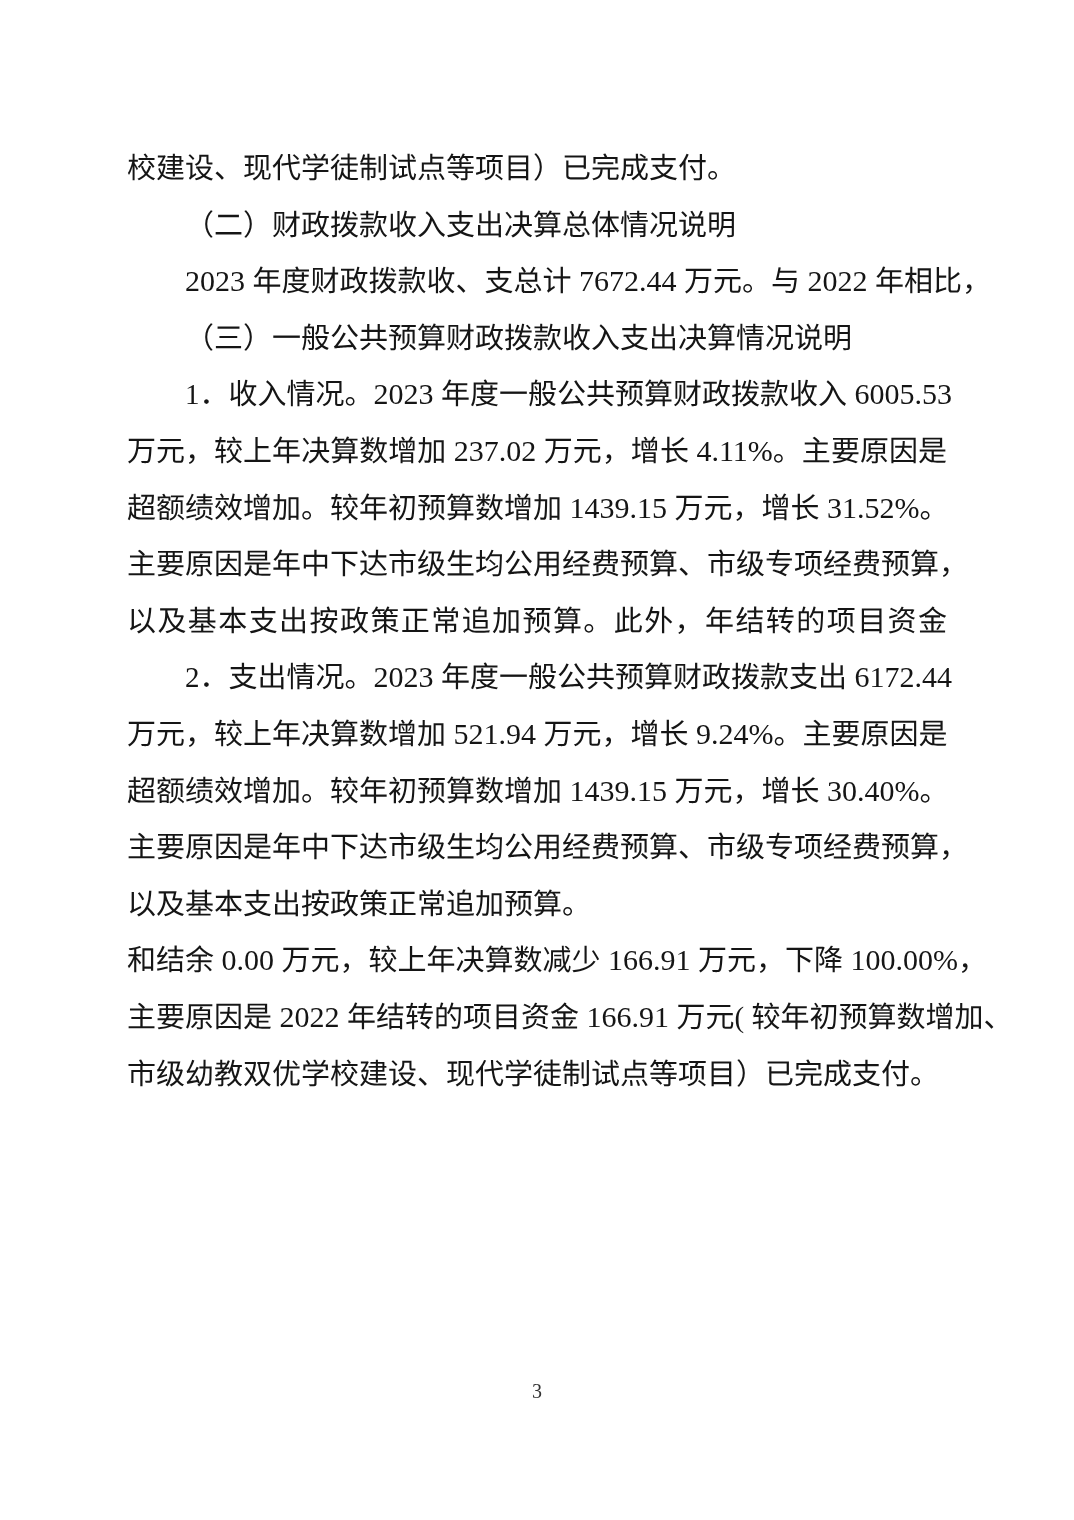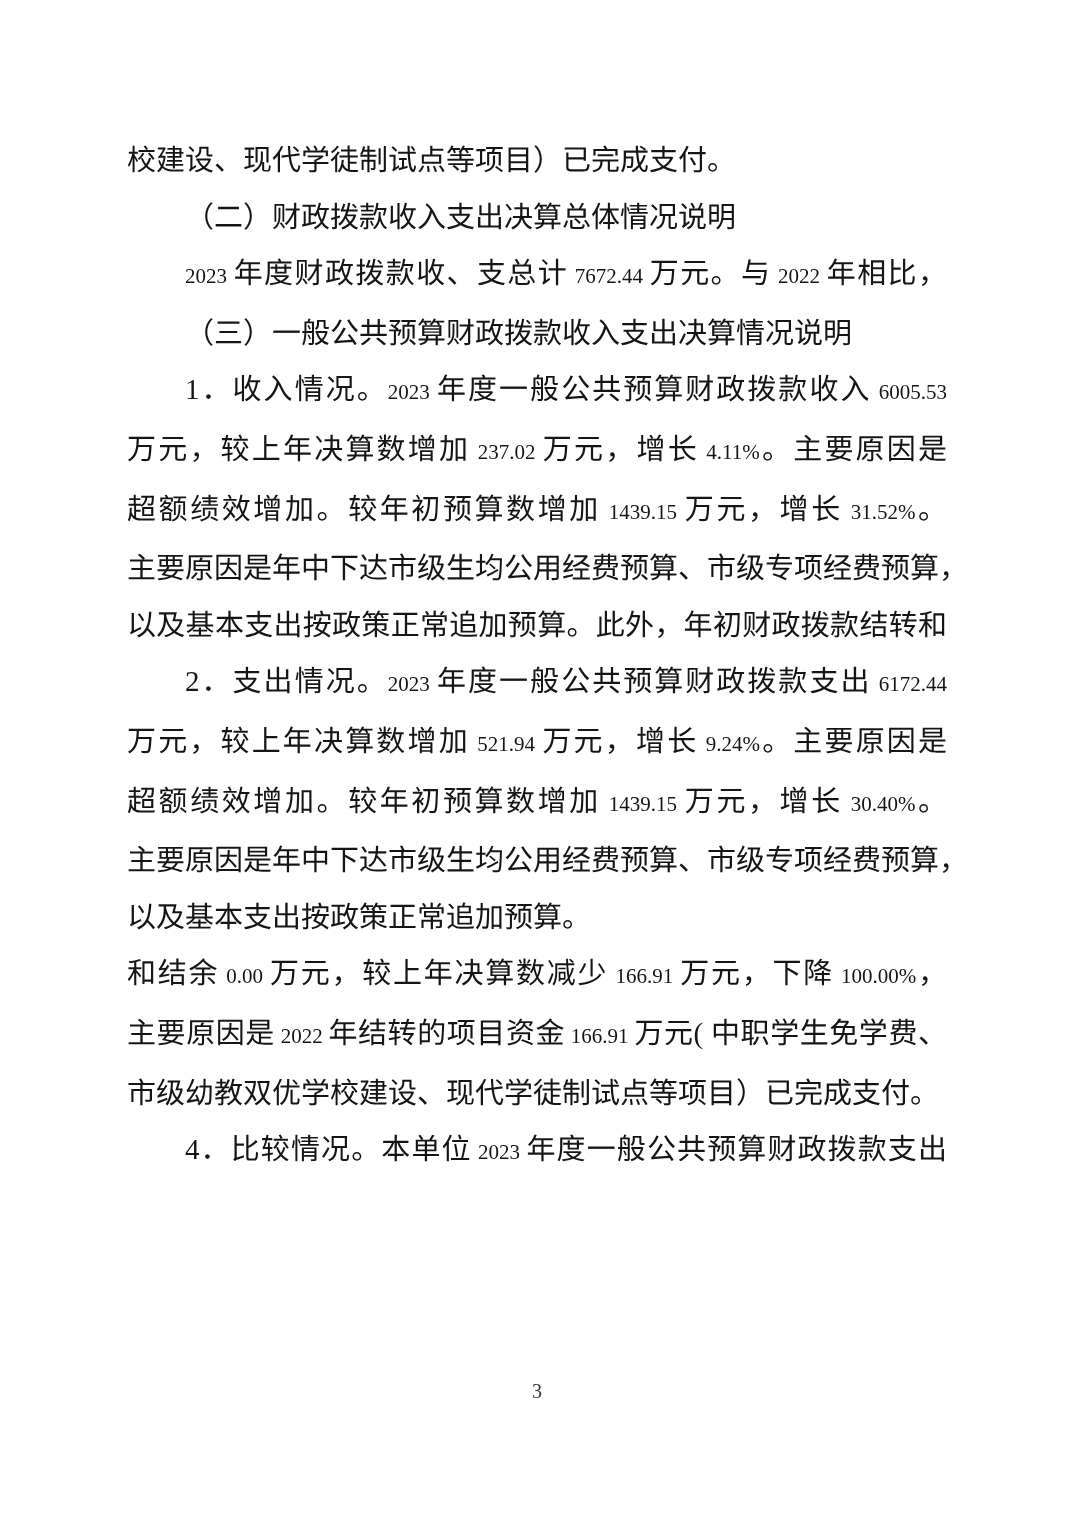--- a/index.html
+++ b/index.html
@@ -9,36 +9,36 @@
     width: 1074px;
     height: 1520px;
     background: #ffffff;
     color: #151515;
     font-family: "Liberation Serif", "DejaVu Serif", serif;
     overflow: hidden;
   }
   .doc-body {
     position: absolute;
     left: 127px;
-    top: 132px;
+    top: 140px;
     width: 820px;
   }
   .para { margin: 0; padding: 0; }
   .line {
     font-size: 29px;
     line-height: 56.6px;
     white-space: nowrap;
     text-align: justify;
     text-align-last: justify;
     text-justify: inter-character;
   }
   .line.last { text-align-last: left; }
   .line.indent { text-indent: 58px; }
   .run-bold { font-weight: normal; }
-  .run-num { font-size: 21px; letter-spacing: 0px; }
+  .run-num { font-size: 30px; letter-spacing: 0px; }
   .page-footer {
     position: absolute;
     left: 127px;
     top: 1378px;
     width: 820px;
     text-align: center;
     font-size: 20px;
     line-height: 26px;
     color: #333;
   }
@@ -58,34 +58,31 @@
         <div class="line indent"><span class="run-num">2023 </span><span class="">年度财政拨款收、支总计</span><span class="run-num"> 7672.44 </span><span class="">万元。与</span><span class="run-num"> 2022 </span><span class="">年相比，</span></div>
       </div>
       <div class="para heading">
         <div class="line indent last"><span class="run-bold">（三）一般公共预算财政拨款收入支出决算情况说明</span></div>
       </div>
       <div class="para">
         <div class="line indent"><span class="run-bold">1．收入情况。</span><span class="run-num">2023 </span><span class="">年度一般公共预算财政拨款收入</span><span class="run-num"> 6005.53</span></div>
         <div class="line"><span class="">万元，较上年决算数增加</span><span class="run-num"> 237.02 </span><span class="">万元，增长</span><span class="run-num"> 4.11%</span><span class="">。主要原因是</span></div>
         <div class="line"><span class="">超额绩效增加。较年初预算数增加</span><span class="run-num"> 1439.15 </span><span class="">万元，增长</span><span class="run-num"> 31.52%</span><span class="">。</span></div>
         <div class="line"><span class="">主要原因是年中下达市级生均公用经费预算、市级专项经费预算，</span></div>
-        <div class="line"><span class="">以及基本支出按政策正常追加预算。此外，年初财政拨款结转和</span></div>
+        <div class="line"><span class="">以及基本支出按政策正常追加预算。此外，年结转的项目资金</span></div>
       </div>
       <div class="para">
         <div class="line indent"><span class="run-bold">2．支出情况。</span><span class="run-num">2023 </span><span class="">年度一般公共预算财政拨款支出</span><span class="run-num"> 6172.44</span></div>
         <div class="line"><span class="">万元，较上年决算数增加</span><span class="run-num"> 521.94 </span><span class="">万元，增长</span><span class="run-num"> 9.24%</span><span class="">。主要原因是</span></div>
         <div class="line"><span class="">超额绩效增加。较年初预算数增加</span><span class="run-num"> 1439.15 </span><span class="">万元，增长</span><span class="run-num"> 30.40%</span><span class="">。</span></div>
         <div class="line"><span class="">主要原因是年中下达市级生均公用经费预算、市级专项经费预算，</span></div>
         <div class="line last"><span class="">以及基本支出按政策正常追加预算。</span></div>
       </div>
       <div class="para">
         <div class="line"><span class="">和结余</span><span class="run-num"> 0.00 </span><span class="">万元，较上年决算数减少</span><span class="run-num"> 166.91 </span><span class="">万元，下降</span><span class="run-num"> 100.00%</span><span class="">，</span></div>
-        <div class="line"><span class="">主要原因是</span><span class="run-num"> 2022 </span><span class="">年结转的项目资金</span><span class="run-num"> 166.91 </span><span class="">万元( 中职学生免学费、</span></div>
+        <div class="line"><span class="">主要原因是</span><span class="run-num"> 2022 </span><span class="">年结转的项目资金</span><span class="run-num"> 166.91 </span><span class="">万元( 较年初预算数增加、</span></div>
         <div class="line last"><span class="">市级幼教双优学校建设、现代学徒制试点等项目）已完成支付。</span></div>
-      </div>
-      <div class="para">
-        <div class="line indent"><span class="run-bold">4．比较情况。</span><span class="">本单位</span><span class="run-num"> 2023 </span><span class="">年度一般公共预算财政拨款支出</span></div>
       </div>
     </main>
   <footer class="page-footer">
     <span>3</span>
   </footer>
 </div>
 
 </body></html>

